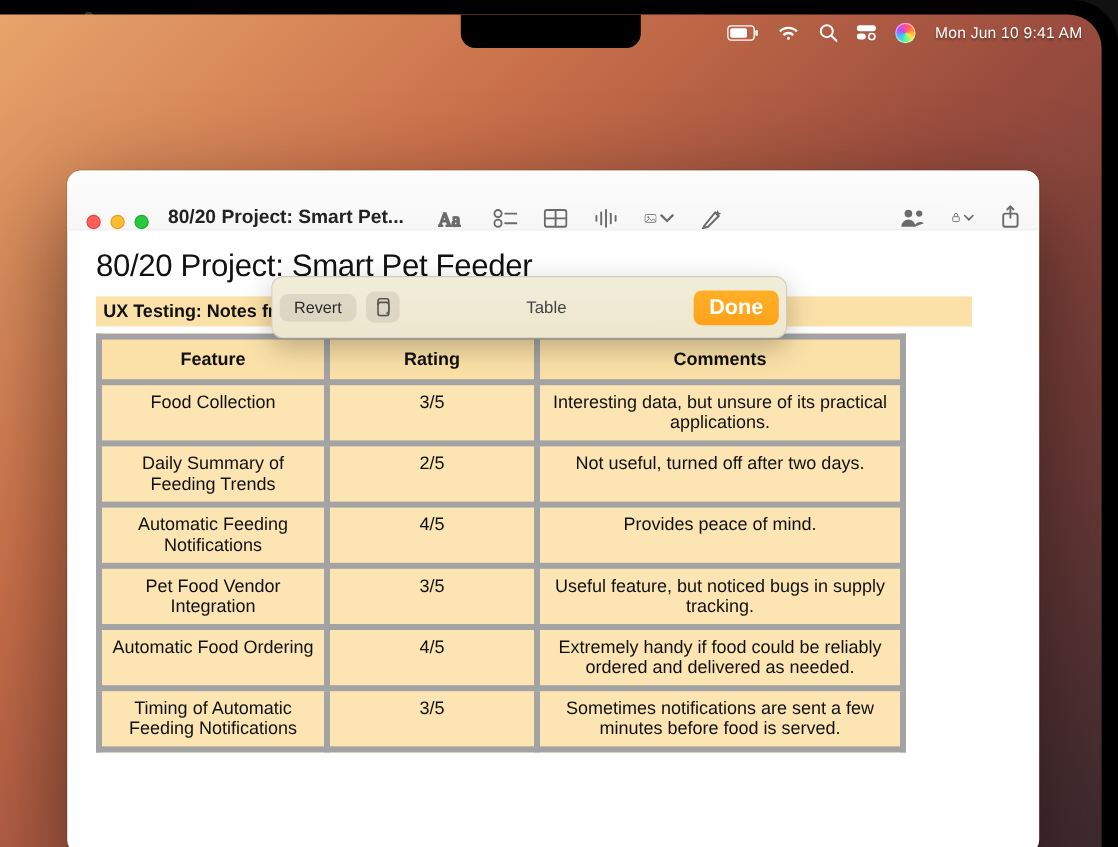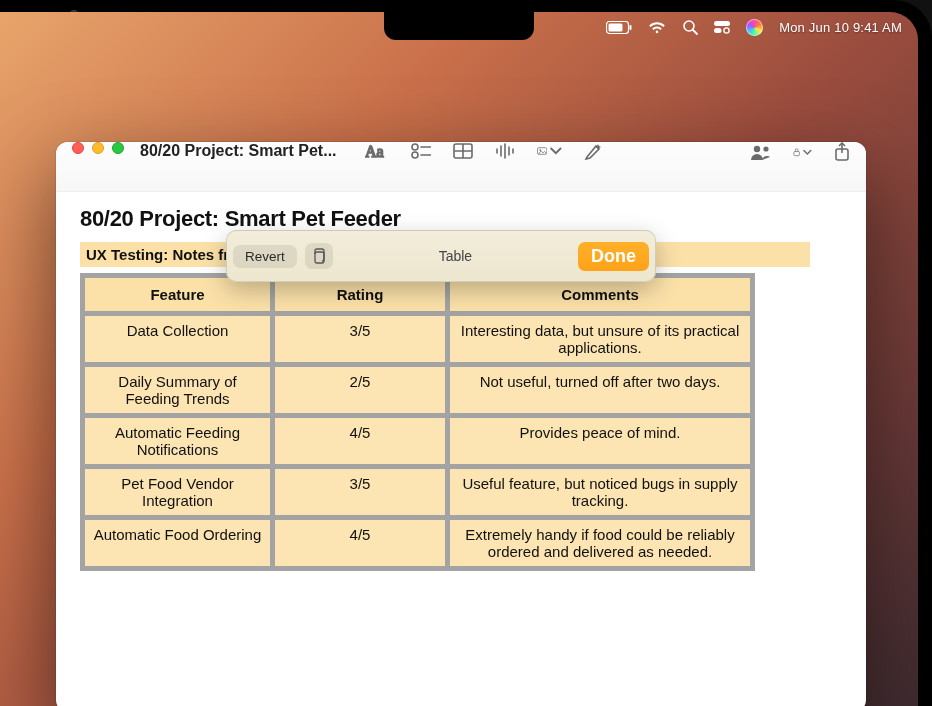--- a/index.html
+++ b/index.html
@@ -75,21 +75,21 @@
       background: #fff;
       border-radius: 12px;
       box-shadow: 0 30px 80px rgba(0,0,0,0.5), 0 0 0 1px rgba(0,0,0,0.08);
       display: flex;
       flex-direction: column;
       overflow: hidden;
     }
     .titlebar {
       height: 50px;
       display: flex;
-      align-items: flex-start;
+      align-items: flex-end;
       padding: 0 16px;
       gap: 10px;
       border-bottom: 1px solid rgba(0,0,0,0.06);
       background: linear-gradient(#fdfdfd,#f7f7f7);
     }
     .traffic { display: flex; gap: 8px; margin-right: 6px;}
     .traffic span {
       width: 12px; height: 12px; border-radius: 50%;
       display: inline-block;
     }
@@ -104,21 +104,21 @@
     .tb-group { display: flex; align-items: center; gap: 22px; margin-left: 18px;}
 
     .content {
       flex: 1;
       padding: 14px 24px 24px 24px;
       overflow-y: auto;
       position: relative;
       font-size: 14.5px;
       color: #111;
     }
-    .doc-title { font-size: 22px; font-weight: 700; letter-spacing: -0.3px; margin-bottom: 10px;}
+    .doc-title { font-size: 26px; font-weight: 400; letter-spacing: -0.3px; margin-bottom: 10px;}
     
     .highlight-band {
       background: #fbe1a8;
       padding: 4px 6px;
       font-weight: 700;
       font-size: 15px;
       display: inline-block;
       width: 730px;
       margin-bottom: 2px;
     }
@@ -340,21 +340,21 @@
             </colgroup>
           <thead>
             <tr>
               <th>Feature</th>
               <th>Rating</th>
               <th>Comments</th>
             </tr>
           </thead>
           <tbody id="tbody">
               <tr>
-                <td class="feat">Data Collection</td>
+                <td class="feat">Food Collection</td>
                 <td>3/5</td>
                 <td>Interesting data, but unsure of its practical applications.</td>
               </tr>
               <tr>
                 <td class="feat">Daily Summary of Feeding Trends</td>
                 <td>2/5</td>
                 <td>Not useful, turned off after two days.</td>
               </tr>
               <tr>
                 <td class="feat">Automatic Feeding Notifications</td>
@@ -363,20 +363,25 @@
               </tr>
               <tr>
                 <td class="feat">Pet Food Vendor Integration</td>
                 <td>3/5</td>
                 <td>Useful feature, but noticed bugs in supply tracking.</td>
               </tr>
               <tr>
                 <td class="feat">Automatic Food Ordering</td>
                 <td>4/5</td>
                 <td>Extremely handy if food could be reliably ordered and delivered as needed.</td>
+              </tr>
+              <tr>
+                <td class="feat">Timing of Automatic Feeding Notifications</td>
+                <td>3/5</td>
+                <td>Sometimes notifications are sent a few minutes before food is served.</td>
               </tr>
             </tbody>
         </table>
       </div>
     </div>
 
   </div>
 </div>
 
 </body></html>

